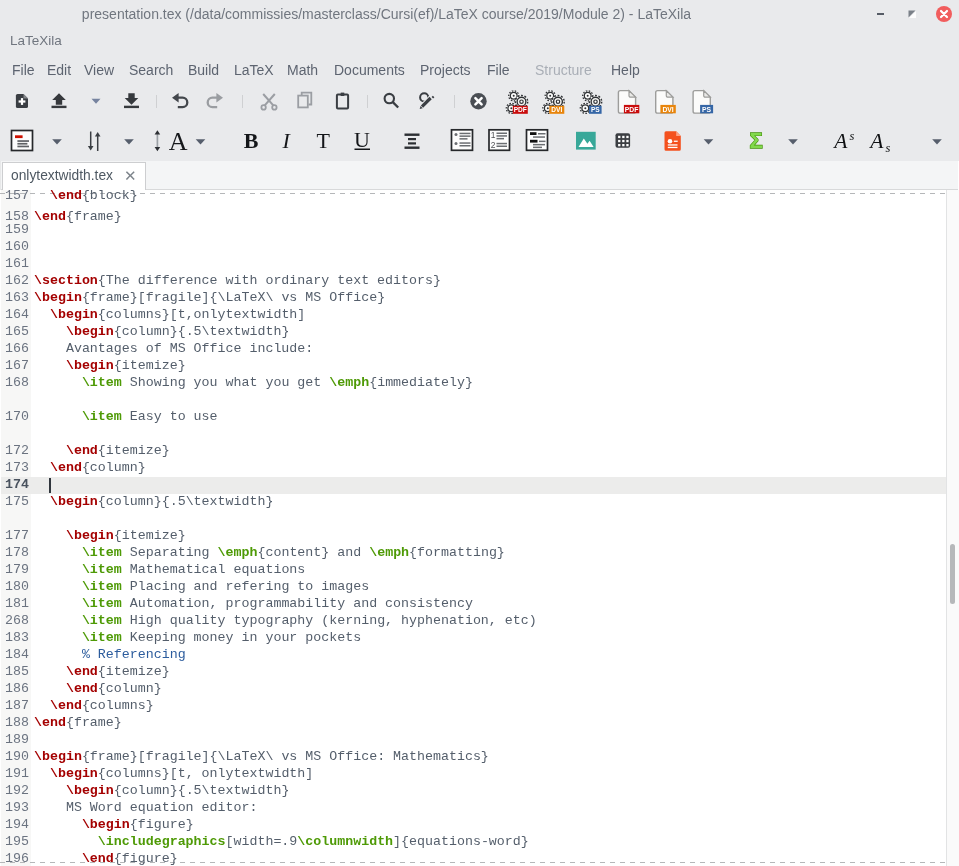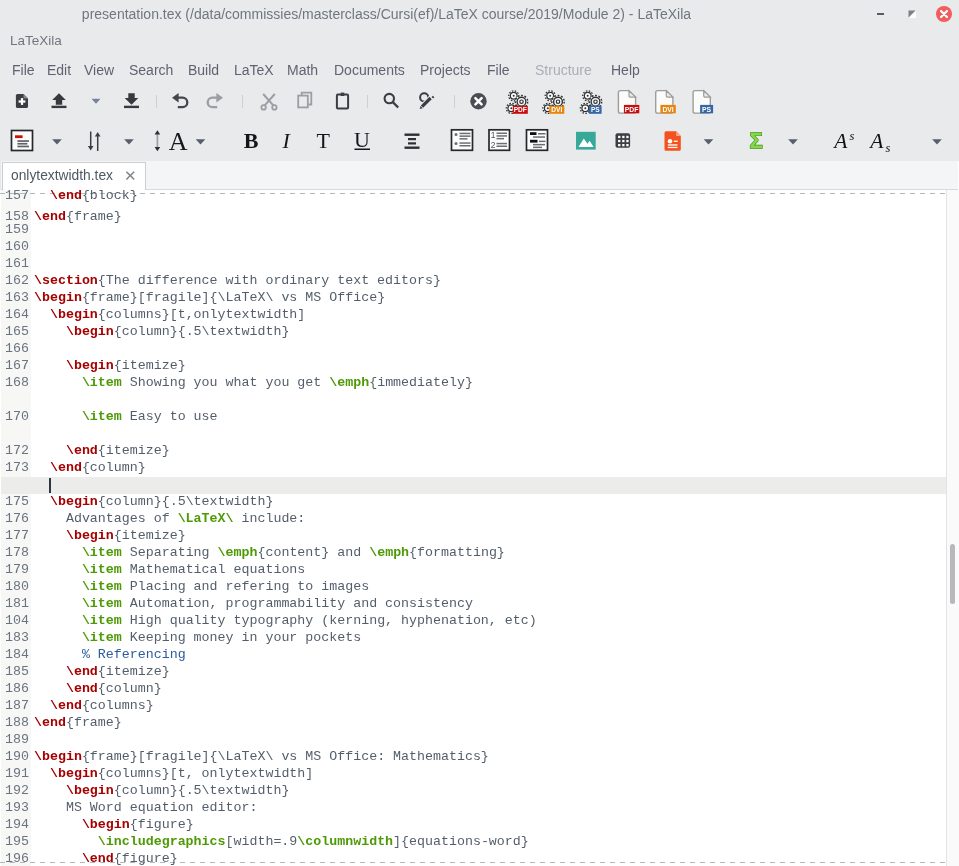--- a/index.html
+++ b/index.html
@@ -269,34 +269,34 @@
   <div id="code" class="abs">
 <div class="row" style="top:-2px"><span class="ln">157</span><span class="ct">  <span class="k">\end</span>{block}</span></div>
 <div class="row" style="top:19px"><span class="ln">158</span><span class="ct"><span class="k">\end</span>{frame}</span></div>
 <div class="row" style="top:32px"><span class="ln">159</span></div>
 <div class="row" style="top:49px"><span class="ln">160</span></div>
 <div class="row" style="top:66px"><span class="ln">161</span></div>
 <div class="row" style="top:83px"><span class="ln">162</span><span class="ct"><span class="k">\section</span>{The difference with ordinary text editors}</span></div>
 <div class="row" style="top:100px"><span class="ln">163</span><span class="ct"><span class="k">\begin</span>{frame}[fragile]{\LaTeX\ vs MS Office}</span></div>
 <div class="row" style="top:117px"><span class="ln">164</span><span class="ct">  <span class="k">\begin</span>{columns}[t,onlytextwidth]</span></div>
 <div class="row" style="top:134px"><span class="ln">165</span><span class="ct">    <span class="k">\begin</span>{column}{.5\textwidth}</span></div>
-<div class="row" style="top:151px"><span class="ln">166</span></div>
+<div class="row" style="top:151px"><span class="ln">166</span><span class="ct">    Avantages of MS Office include:</span></div>
 <div class="row" style="top:168px"><span class="ln">167</span><span class="ct">    <span class="k">\begin</span>{itemize}</span></div>
 <div class="row" style="top:185px"><span class="ln">168</span><span class="ct">      <span class="g">\item</span> Showing you what you get <span class="g">\emph</span>{immediately}</span></div>
 <div class="row" style="top:219px"><span class="ln">170</span><span class="ct">      <span class="g">\item</span> Easy to use</span></div>
 <div class="row" style="top:253px"><span class="ln">172</span><span class="ct">    <span class="k">\end</span>{itemize}</span></div>
 <div class="row" style="top:270px"><span class="ln">173</span><span class="ct">  <span class="k">\end</span>{column}</span></div>
+<div class="row" style="top:287px"><span class="ln lnb">174</span></div>
 <div class="row" style="top:304px"><span class="ln">175</span><span class="ct">  <span class="k">\begin</span>{column}{.5\textwidth}</span></div>
-<div class="row" style="top:321px"><span class="ln">176</span><span class="ct">    Advantages of <span class="g">\LaTeX\</span> include:</span></div>
 <div class="row" style="top:338px"><span class="ln">177</span><span class="ct">    <span class="k">\begin</span>{itemize}</span></div>
 <div class="row" style="top:355px"><span class="ln">178</span><span class="ct">      <span class="g">\item</span> Separating <span class="g">\emph</span>{content} and <span class="g">\emph</span>{formatting}</span></div>
 <div class="row" style="top:372px"><span class="ln">179</span><span class="ct">      <span class="g">\item</span> Mathematical equations</span></div>
 <div class="row" style="top:389px"><span class="ln">180</span><span class="ct">      <span class="g">\item</span> Placing and refering to images</span></div>
 <div class="row" style="top:406px"><span class="ln">181</span><span class="ct">      <span class="g">\item</span> Automation, programmability and consistency</span></div>
-<div class="row" style="top:423px"><span class="ln">104</span><span class="ct">      <span class="g">\item</span> High quality typography (kerning, hyphenation, etc)</span></div>
+<div class="row" style="top:423px"><span class="ln">268</span><span class="ct">      <span class="g">\item</span> High quality typography (kerning, hyphenation, etc)</span></div>
 <div class="row" style="top:440px"><span class="ln">183</span><span class="ct">      <span class="g">\item</span> Keeping money in your pockets</span></div>
 <div class="row" style="top:457px"><span class="ln">184</span><span class="ct">      <span class="c">% Referencing</span></span></div>
 <div class="row" style="top:474px"><span class="ln">185</span><span class="ct">    <span class="k">\end</span>{itemize}</span></div>
 <div class="row" style="top:491px"><span class="ln">186</span><span class="ct">    <span class="k">\end</span>{column}</span></div>
 <div class="row" style="top:508px"><span class="ln">187</span><span class="ct">  <span class="k">\end</span>{columns}</span></div>
 <div class="row" style="top:525px"><span class="ln">188</span><span class="ct"><span class="k">\end</span>{frame}</span></div>
 <div class="row" style="top:542px"><span class="ln">189</span></div>
 <div class="row" style="top:559px"><span class="ln">190</span><span class="ct"><span class="k">\begin</span>{frame}[fragile]{\LaTeX\ vs MS Office: Mathematics}</span></div>
 <div class="row" style="top:576px"><span class="ln">191</span><span class="ct">  <span class="k">\begin</span>{columns}[t, onlytextwidth]</span></div>
 <div class="row" style="top:593px"><span class="ln">192</span><span class="ct">    <span class="k">\begin</span>{column}{.5\textwidth}</span></div>

